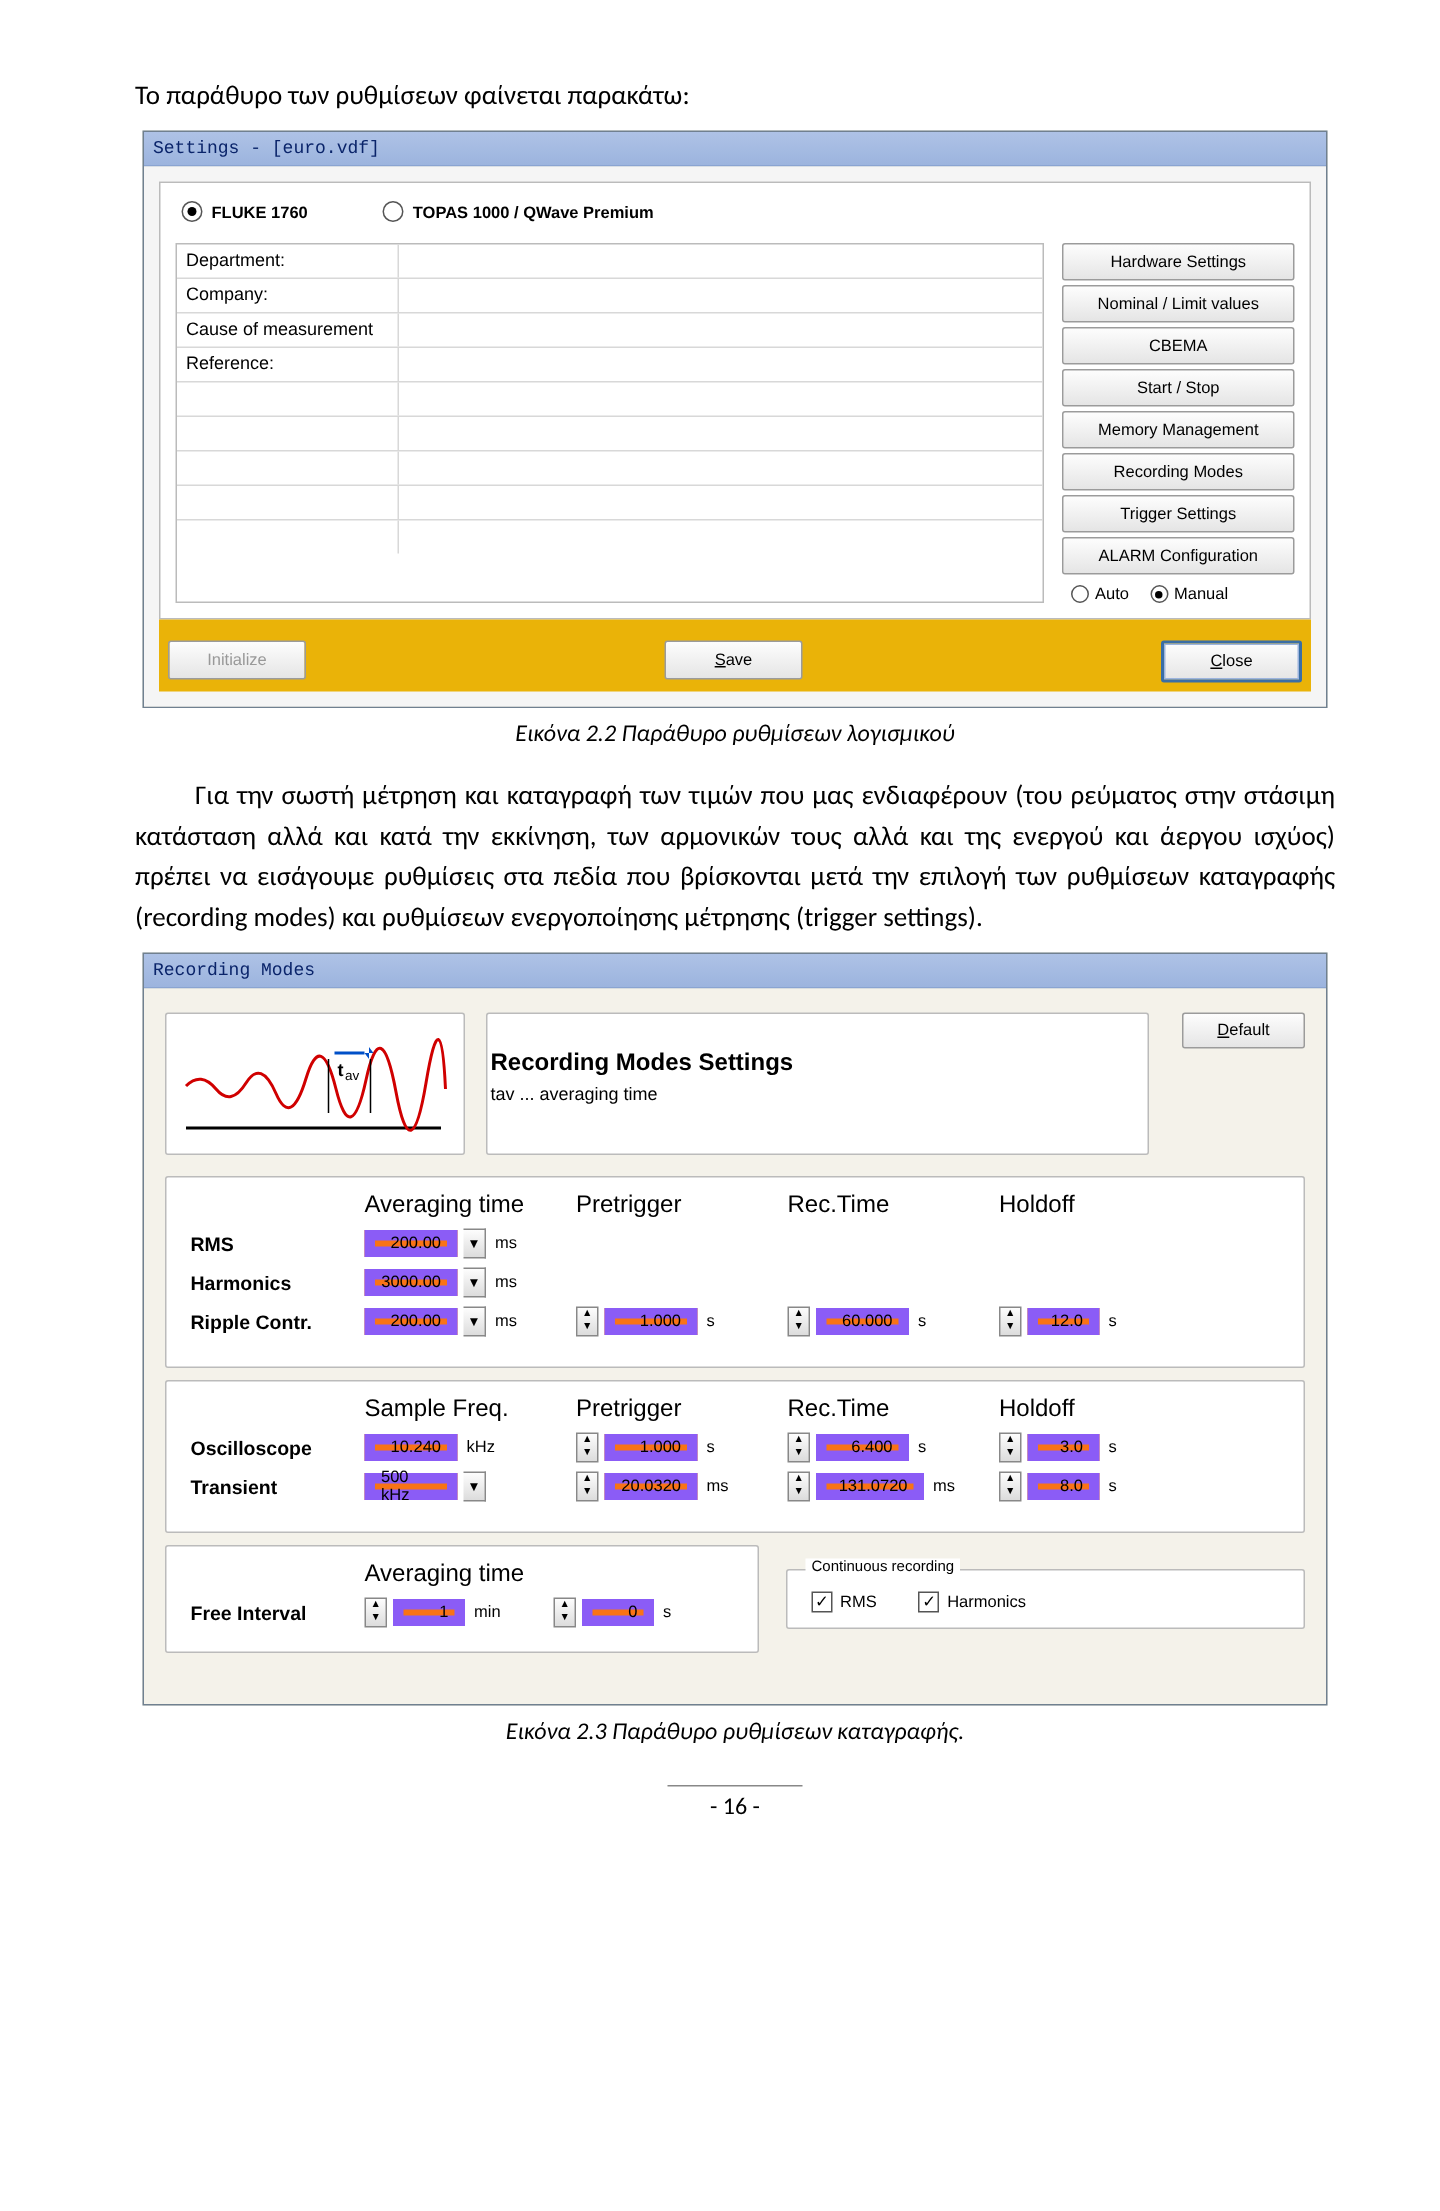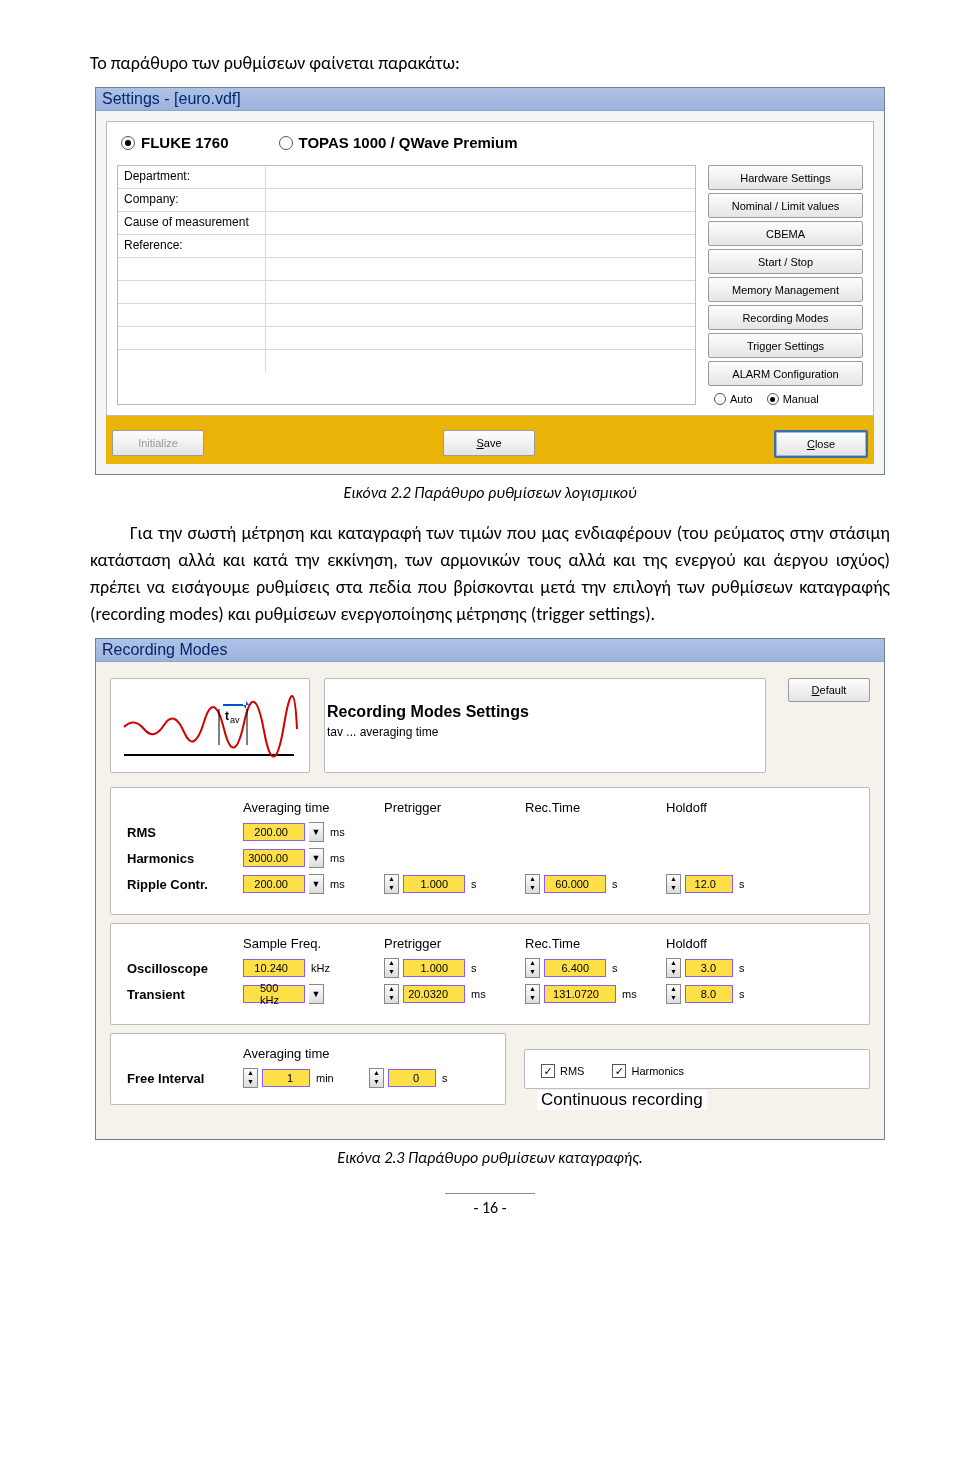--- a/index.html
+++ b/index.html
@@ -36,48 +36,49 @@
     margin: 4px auto 0 auto;
     width: 790px;
     box-sizing: border-box;
   }
   .titlebar {
     background: linear-gradient(#aec2e6, #9cb4de);
     color: #0a246a;
     height: 22px;
     line-height: 22px;
     padding: 0 6px;
-    font-size: 16px;
+    font-size: 12px;
     border-bottom: 1px solid #8aa4d1;
     display: flex;
     align-items: center;
+    font-family: Liberation Mono, monospace;
   }
 
   
   .settings-body {
     padding: 10px 10px 10px 10px;
     background: #f5f5f5;
   }
   .settings-top {
     background: #fff;
     border: 1px solid #bbb;
     padding: 6px 10px 10px 10px;
   }
   .radio-row {
     display: flex;
     gap: 50px;
     padding: 6px 4px 14px 4px;
     align-items: center;
   }
   .radio {
     display: flex;
-    align-items: center;
+    align-items: flex-end;
     gap: 6px;
     font-weight: bold;
-    font-size: 15px;
+    font-size: 11px;
   }
   .radio-dot {
     width: 12px; height: 12px;
     border: 1px solid #555;
     border-radius: 50%;
     display: inline-flex;
     align-items: center;
     justify-content: center;
     background: #fff;
   }
@@ -209,28 +210,28 @@
   .hdr-row, .val-row {
     display: flex;
     align-items: center;
     gap: 6px;
     margin-bottom: 6px;
   }
   .hdr-row { font-size: 11px; height: 18px; }
   .rowlabel { width: 110px; font-weight: bold; font-size: 13px; }
   .col { width: 135px; display: flex; align-items: center; gap: 4px; }
   .col.small { width: 120px; }
-  .hdr { width: 135px; font-size: 13px; }
+  .hdr { width: 135px; font-size: 16px; }
   .hdr.sp { width: 110px; }
 
   .txtbox {
     height: 18px;
-    border: 1px solid #8b5cf6;
-    background: #fde047;
-    padding: 0 16px;
+    border: 7px solid #8b5cf6;
+    background: #f97316;
+    padding: 0 4px;
     font-size: 11px;
     display: inline-flex;
     align-items: center;
     justify-content: flex-end;
     box-sizing: border-box;
   }
   .txtbox.w60 { width: 62px; }
   .txtbox.w70 { width: 72px; }
   .txtbox.w48 { width: 48px; }
   .dd {
@@ -565,21 +566,21 @@
                 <span class="spin">
                   <span>▲</span>
                   <span>▼</span>
                 </span>
                 <span class="txtbox w48">0</span>
                 <span class="unit">s</span>
               </div>
           </div>
         </div>
         <div class="panel" style="flex:1; position:relative; padding:14px 16px 10px 16px;">
-          <div style="position:absolute; top:-8px; left:12px; background:#fff; padding:0 4px; font-size:17px;margin-top:48px;">Continuous recording</div>
+          <div style="position:absolute; top:-8px; left:12px; background:#fff; padding:0 4px; font-size:10px;">Continuous recording</div>
           <div style="display:flex; gap:28px;">
             <div class="cb">
                 <span class="checkbox">✓</span>
                 <span>RMS</span>
               </div>
             <div class="cb">
                 <span class="checkbox">✓</span>
                 <span>Harmonics</span>
               </div>
           </div>

